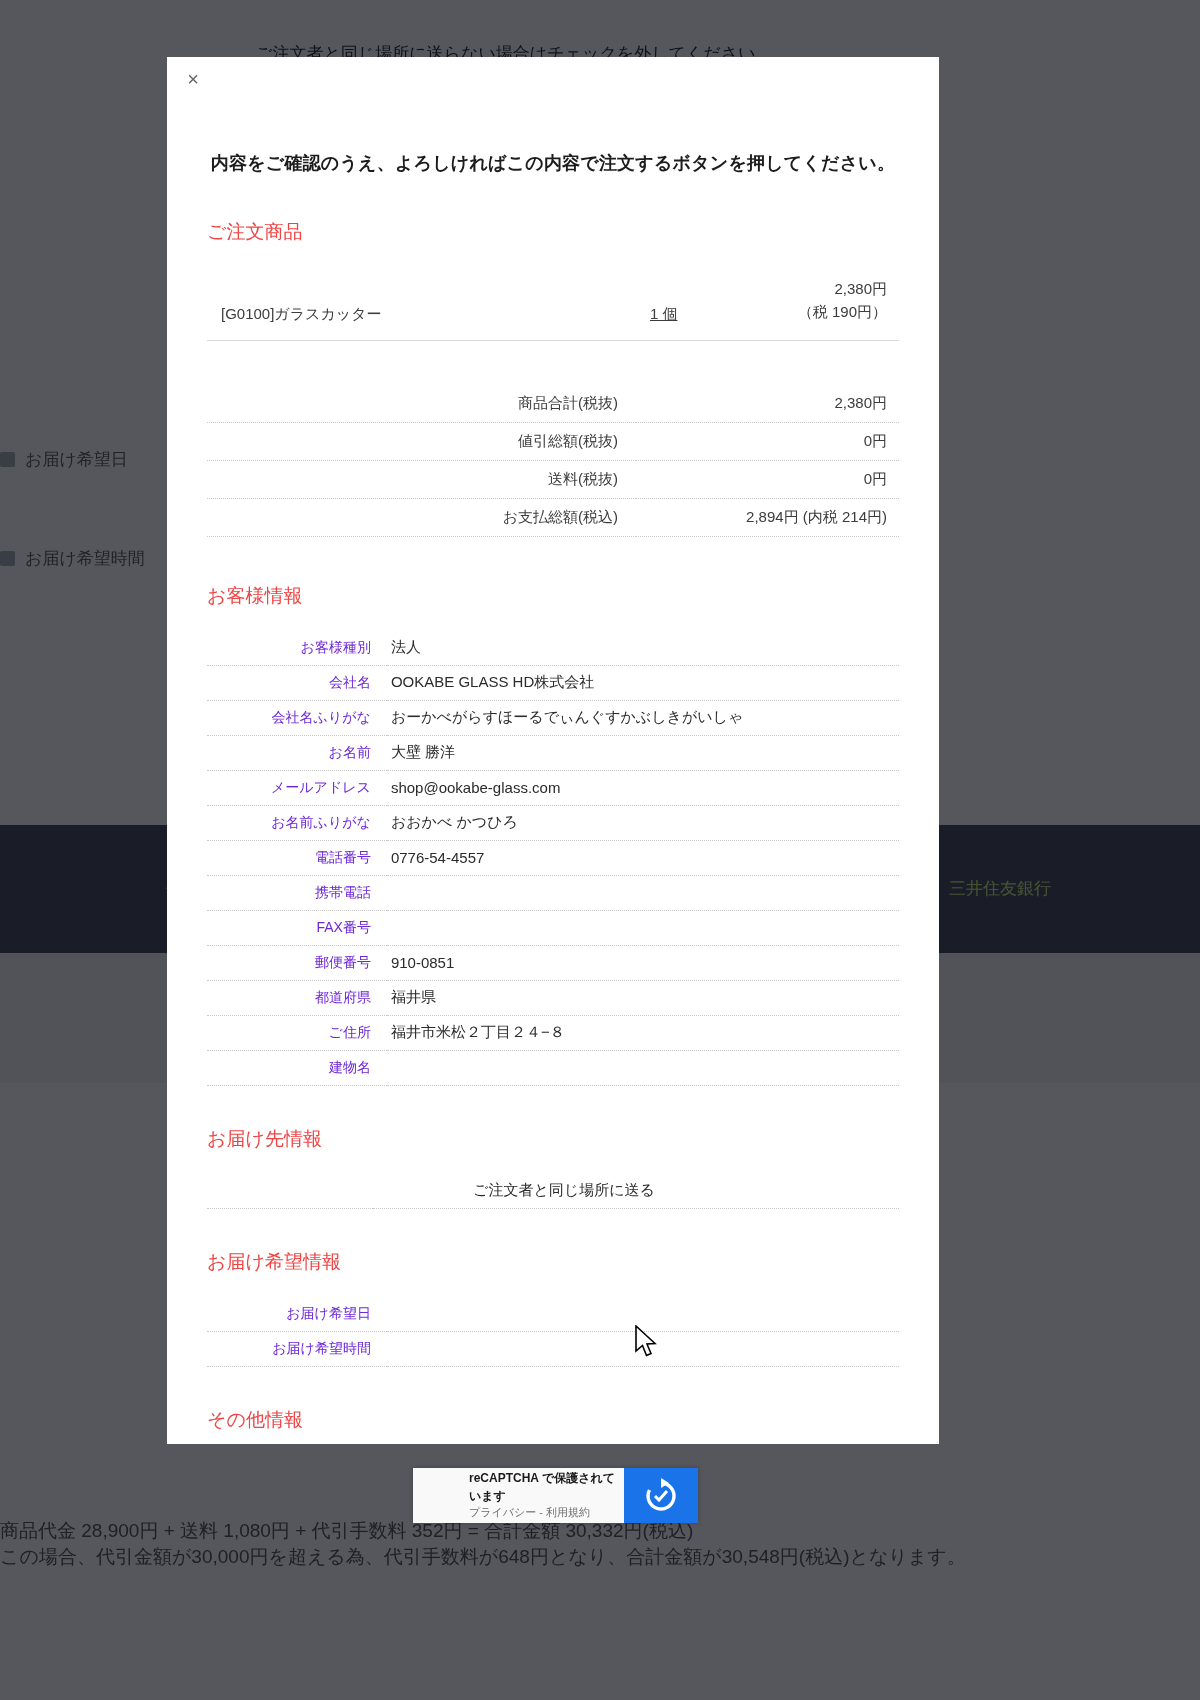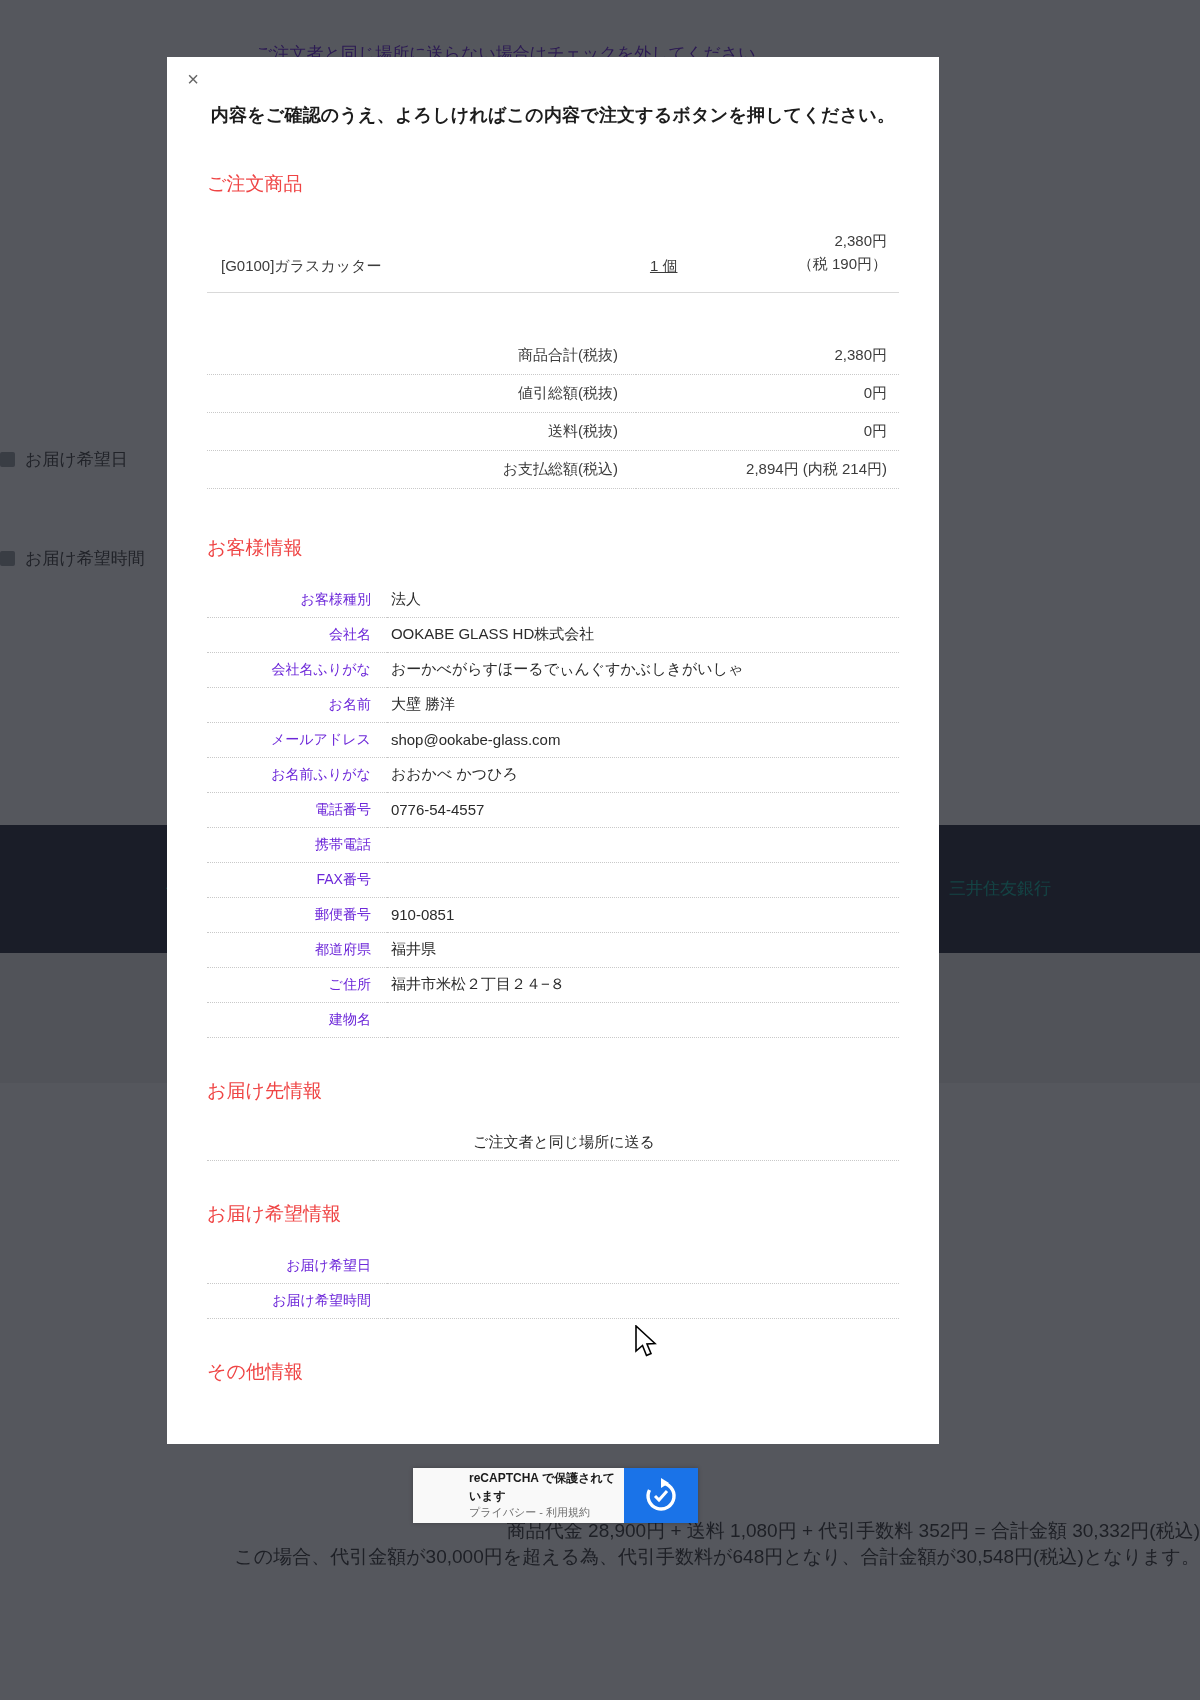--- a/index.html
+++ b/index.html
@@ -17,21 +17,21 @@
 
   
   #page-background {
     position: absolute;
     inset: 0;
     background: #ffffff;
     color: #333;
   }
   .bg-text {
     position: absolute;
-    color: #6d28d9;
+    color: #000000;
     font-size: 17px;
     white-space: nowrap;
   }
   .bg-check-row {
     position: absolute;
     display: flex;
     align-items: center;
     gap: 10px;
     font-size: 17px;
     color: #444;
@@ -58,36 +58,36 @@
     font-size: 17px;
     line-height: 1.5;
     padding: 6px 10px;
   }
   #band-dark {
     top: 825px;
     height: 128px;
   }
   #band-dark .cell {
     background: #2c3142;
-    color: #14b8a6;
+    color: #bef264;
     height: 128px;
   }
   #band-light {
     top: 953px;
     height: 130px;
   }
   #band-light .cell {
     background: #f0f0f0;
     color: #444;
     height: 130px;
   }
   .bg-footer-line {
     position: absolute;
     width: 1200px;
-    text-align: right;
+    text-align: left;
     font-size: 19px;
     color: #3a3a3a;
     white-space: nowrap;
   }
 
   
   #modal-overlay {
     position: absolute;
     inset: 0;
     background: rgba(20, 22, 30, 0.72);
@@ -114,20 +114,21 @@
     border: none;
     background: transparent;
     color: #666;
     font-size: 20px;
     line-height: 28px;
     cursor: pointer;
     padding: 0;
   }
   .modal-inner {
     padding: 46px 40px 0 40px;
+    margin-top: 48px;
   }
   #modal-headline {
     text-align: center;
     font-size: 18px;
     font-weight: bold;
     color: #1c1c1c;
     letter-spacing: 0.2px;
     margin: 0 0 44px 0;
   }
   .section-title {

